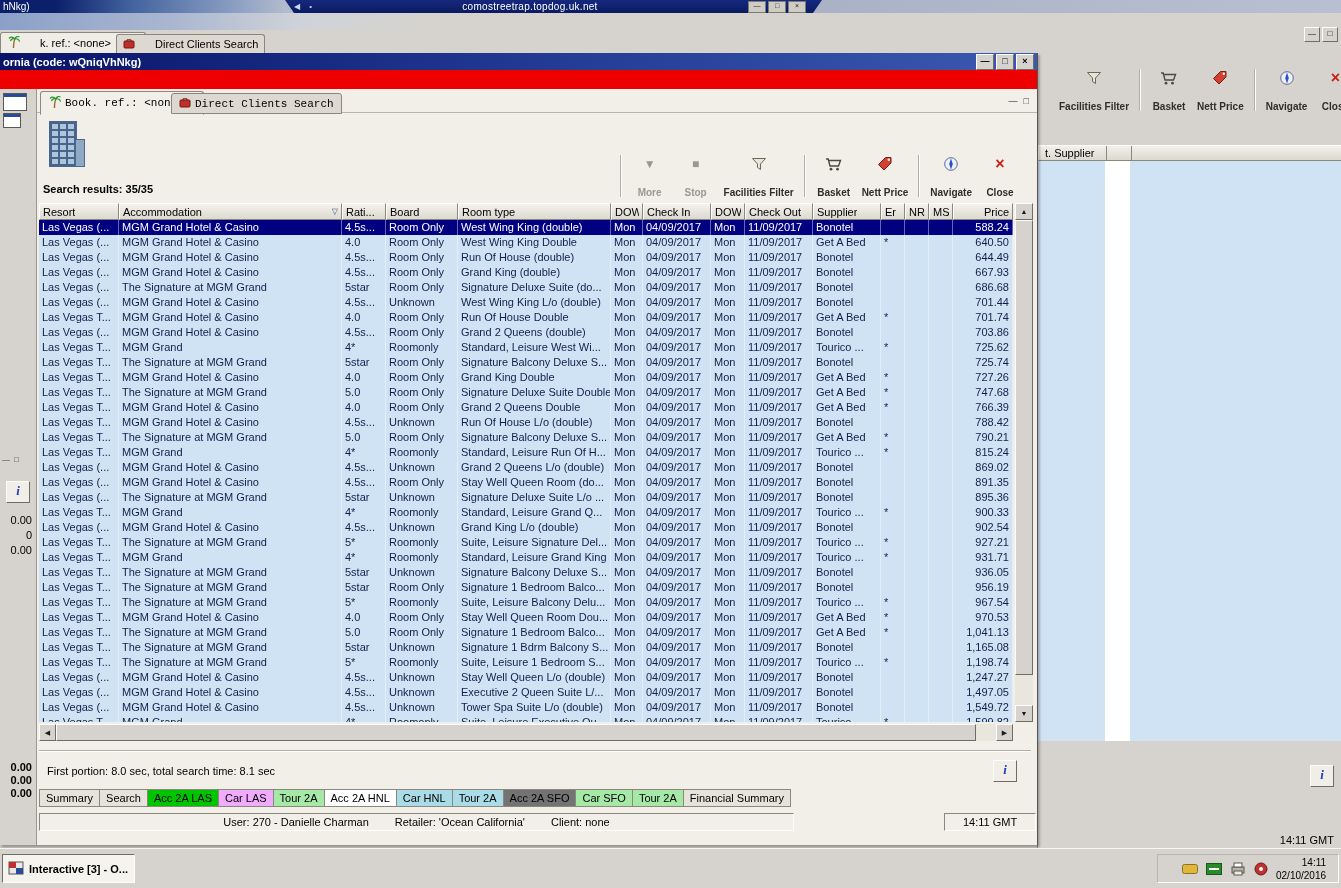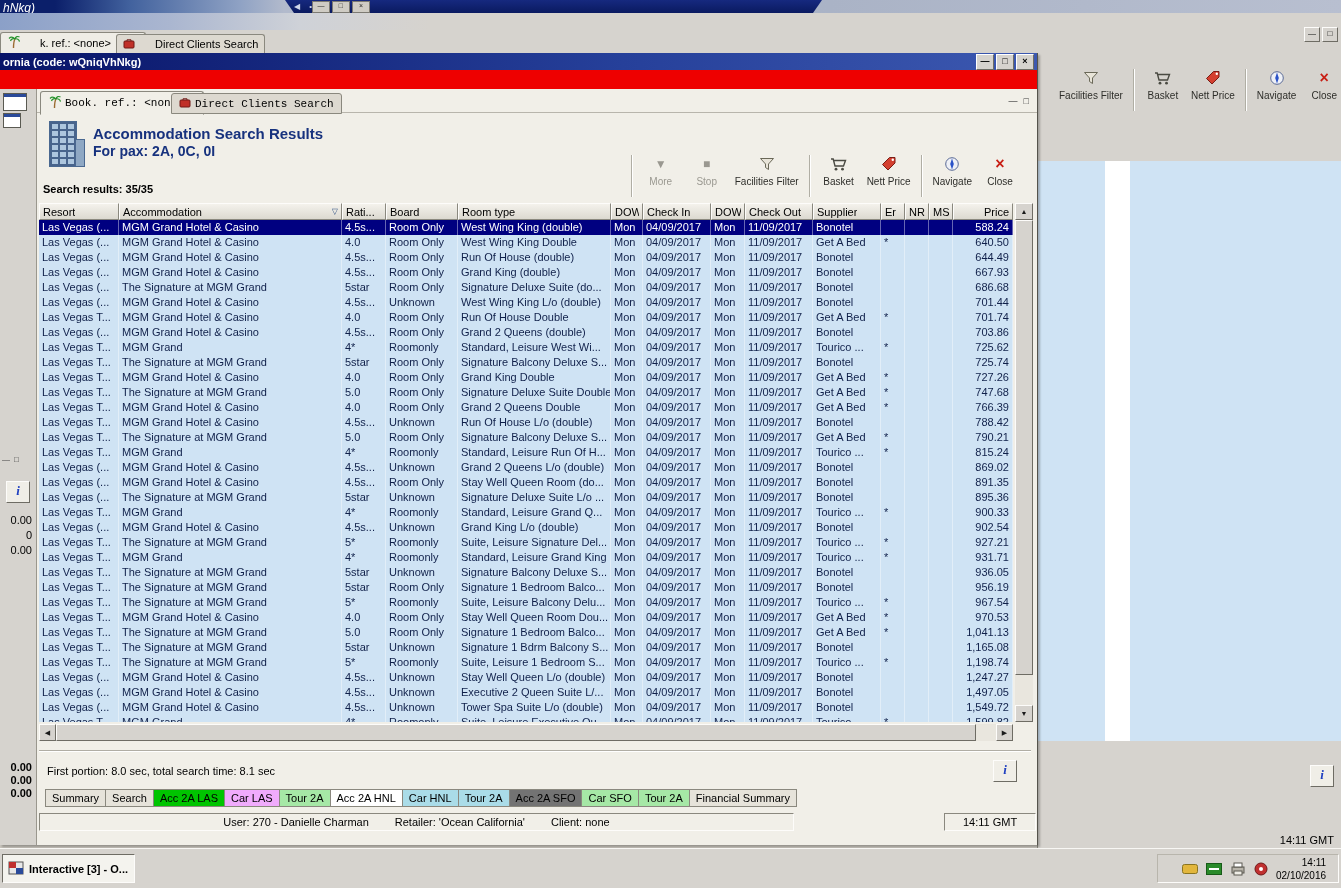--- a/index.html
+++ b/index.html
@@ -3,21 +3,21 @@
 <meta charset="utf-8">
 <style>
   html,body{margin:0;padding:0;background:#555;}
   #screen{position:relative;width:1341px;height:888px;overflow:hidden;background:#c8c4bc;
           font-family:"Liberation Sans",sans-serif;font-size:11px;color:#000;}
   .raised{background:#d6d3ce;border:1px solid;border-color:#fdfcfa #6e6c64 #6e6c64 #fdfcfa;}
 
   
   .top-strip{position:absolute;left:0;top:0;width:1341px;height:13px;
     background:linear-gradient(90deg,#0b1f6a 0,#0b1f6a 55px,#42629e 130px,#8fa2c4 240px,#b2bacc 284px,#aab3c6 830px,#b8bfd0 100%);}
-  .frag{position:absolute;left:3px;top:1px;color:#fff;font-size:12px;font-style:italic;}
+  .frag{position:absolute;left:3px;top:1px;color:#fff;font-size:10px;}
   .tb-center{position:absolute;left:285px;top:0;width:537px;height:13px;display:flex;align-items:center;
     background:linear-gradient(180deg,#16297f,#0a1a60);
     clip-path:polygon(0 0,100% 0,calc(100% - 9px) 100%,9px 100%);color:#fff;}
   .tb-ico{font-size:8px;color:#cfd6ea;margin-left:9px;line-height:13px;}
   .tb-title{flex:1;text-align:center;font-size:10px;letter-spacing:.3px;}
   .tb-btns{display:flex;gap:2px;margin-right:16px;}
   .tb-btn{width:16px;height:10px;background:#cfccc4;border:1px solid #7c7a72;font-size:7px;line-height:8px;text-align:center;color:#222;}
   .second-strip{position:absolute;left:0;top:13px;width:1341px;height:17px;
     background:linear-gradient(90deg,#8ba0c8 0,#aab6d0 170px,#cfd2d8 300px,#d6d3ce 430px,#d6d3ce 100%);}
   .top-band{position:absolute;left:0;top:30px;width:1341px;height:23px;background:#d6d3ce;}
@@ -79,21 +79,21 @@
   .building::after{content:"";position:absolute;right:-9px;bottom:-1px;width:8px;height:26px;background:#8fa8c4;border:1px solid #4a6890;}
   .head-titles{position:absolute;left:56px;top:12px;color:#17327e;}
   .head-title{font-size:15px;font-weight:bold;line-height:18px;}
   .head-sub{font-size:14px;font-weight:bold;line-height:17px;}
 
   .tb-group{display:flex;align-items:flex-start;}
   .tbtn{display:flex;flex-direction:column;align-items:center;min-width:36px;padding:1px 5px;cursor:default;}
   .tico{height:20px;display:flex;align-items:center;justify-content:center;}
   .tico.glyph{font-size:12px;color:#9a9890;}
   .tico.close-x{font-size:16px;font-weight:bold;color:#c81e14;line-height:18px;}
-  .tlabel{font-size:10px;color:#2e2e2a;margin-top:2px;white-space:nowrap;}
+  .tlabel{font-size:10px;color:#2e2e2a;margin-top:13px;white-space:nowrap;font-weight:bold;}
   .tbtn.disabled .tlabel{color:#9a9890;}
   .tsep{width:0;height:42px;border-left: 1px solid #b0aea4;border-right:1px solid #fff;margin:2px 5px;}
   .dlg-toolbar{position:absolute;right:14px;top:40px;display:flex;align-items:flex-start;}
 
   .results-label{position:absolute;left:6px;top:94px;font-weight:bold;}
 
   .table-wrap{position:absolute;left:2px;top:114px;width:994px;height:538px;}
   .thead{display:flex;width:974px;height:17px;}
   .hcell{box-sizing:border-box;display:flex;align-items:center;padding:0 3px;height:17px;overflow:hidden;white-space:nowrap;
     background:linear-gradient(180deg,#f4f2ec,#dcd9d0);border:1px solid;border-color:#fdfcfa #8a887e #8a887e #fdfcfa;}
@@ -113,21 +113,21 @@
   .sb-btn{position:absolute;background:#d6d3ce;border:1px solid;border-color:#fdfcfa #6e6c64 #6e6c64 #fdfcfa;
     font-size:7px;color:#1a1a1a;text-align:center;box-sizing:border-box;}
   .sb-v{width:18px;height:17px;left:0;line-height:15px;}
   .sb-h{width:17px;height:17px;top:0;line-height:15px;}
   .sb-thumb{position:absolute;background:#d6d3ce;border:1px solid;border-color:#fdfcfa #6e6c64 #6e6c64 #fdfcfa;box-sizing:border-box;}
 
   .groove{position:absolute;left:2px;top:661px;width:992px;height:0;border-top:1px solid #b0ada4;border-bottom:1px solid #fff;}
   .first-portion{position:absolute;left:10px;top:676px;}
   .dlg-info{position:absolute;left:956px;top:671px;}
 
-  .bottom-tabs{position:absolute;left:8px;top:700px;height:18px;display:flex;text-align:right;}
+  .bottom-tabs{position:absolute;left:2px;top:700px;height:18px;display:flex;text-align:right;}
   .btab{box-sizing:border-box;height:18px;line-height:16px;padding:0 6px;background:#e6e3da;
     border:1px solid #8a887e;margin-right:-1px;white-space:nowrap;}
   .btab.active{font-weight:normal;}
 
   .statusbar{position:absolute;left:0;top:722px;width:1001px;height:22px;}
   .sb-main{position:absolute;left:2px;top:2px;width:755px;height:18px;box-sizing:border-box;
     border:1px solid;border-color:#8a887e #fdfcfa #fdfcfa #8a887e;display:flex;justify-content:center;align-items:center;gap:26px;}
   .sb-time{position:absolute;left:907px;top:2px;width:92px;height:18px;box-sizing:border-box;
     border:1px solid;border-color:#8a887e #fdfcfa #fdfcfa #8a887e;text-align:center;line-height:16px;}
 
@@ -143,20 +143,21 @@
 </head>
 <body>
 
 <div id="screen">
 
   <div class="top-strip">
     <span class="frag">hNkg)</span>
     <div class="tb-center">
       <span class="tb-ico">◀</span>
       <span class="tb-ico">•</span>
+      <span class="tb-title">comostreetrap.topdog.uk.net</span>
       <span class="tb-btns">
         <span class="tb-btn">—</span>
         <span class="tb-btn">□</span>
         <span class="tb-btn">×</span>
       </span>
     </div>
   </div>
   <div class="second-strip"></div>
 
   <div class="top-band">
@@ -219,20 +220,25 @@
               <path d="M8 2.5L9.8 8 8 13.5 6.2 8z" fill="#2a52c8"></path>
             </svg>
           </span>
         <span class="tlabel">Navigate</span>
       </div>
       <div class="tbtn">
         <span class="tico close-x">×</span>
         <span class="tlabel">Close</span>
       </div>
     </div>
+    <div class="rp-colheader">
+      <span>t. Supplier</span>
+      <i class="rp-div" style="left:67px"></i>
+      <i class="rp-div" style="left:92px"></i>
+    </div>
     <div class="rp-table">
       <div class="rp-white-col"></div>
     </div>
     <div class="info-btn rp-info">i</div>
     <div class="rp-status">14:11 GMT</div>
   </div>
 
   <div id="dialog">
     <div class="dlg-titlebar">
       <span>ornia (code: wQniqVhNkg)</span>
@@ -282,24 +288,20 @@
             <span>Direct Clients Search</span>
           </div>
           <div class="tab-minis">
             <span>—</span>
             <span>□</span>
           </div>
         </div>
 
         <div class="head-band">
           <div class="building"></div>
-          <div class="head-titles">
-            <div class="head-title">Accommodation Search Results</div>
-            <div class="head-sub">For pax: 2A, 0C, 0I</div>
-          </div>
           <div class="dlg-toolbar tb-group">
             <div class="tsep"></div>
             <div class="tbtn disabled">
               <span class="tico glyph">▼</span>
               <span class="tlabel">More</span>
             </div>
             <div class="tbtn disabled">
               <span class="tico glyph">■</span>
               <span class="tlabel">Stop</span>
             </div>

